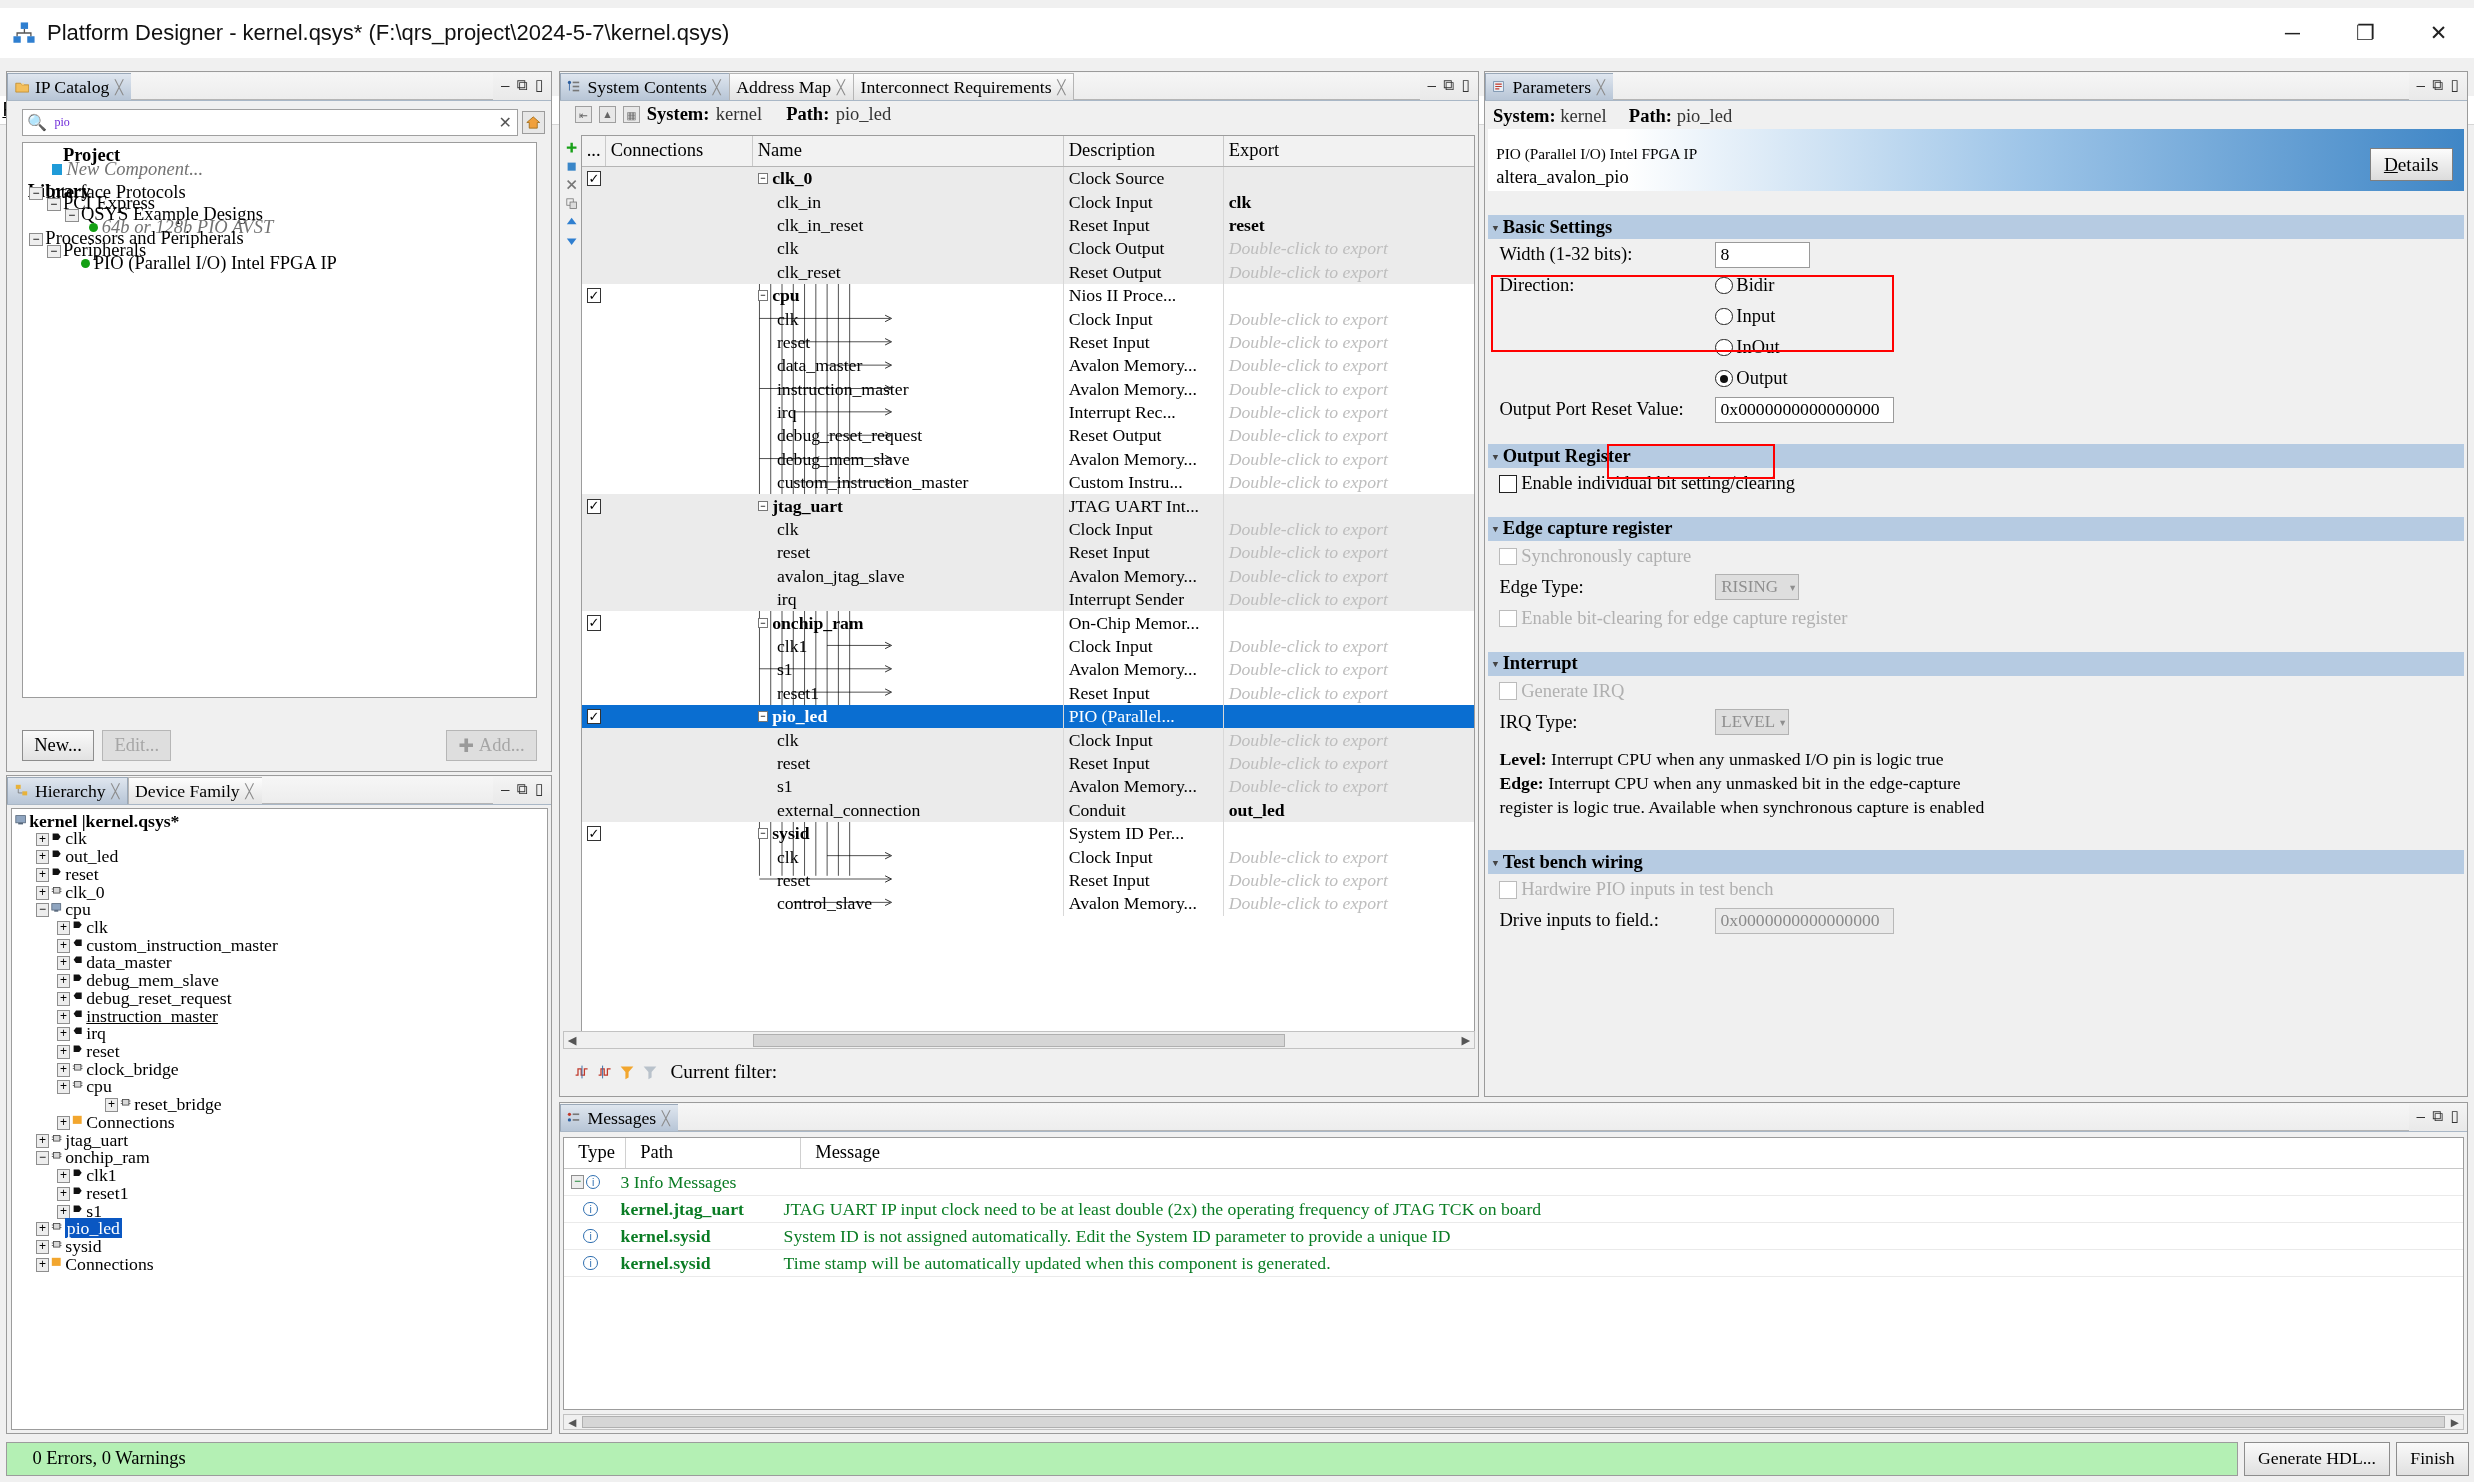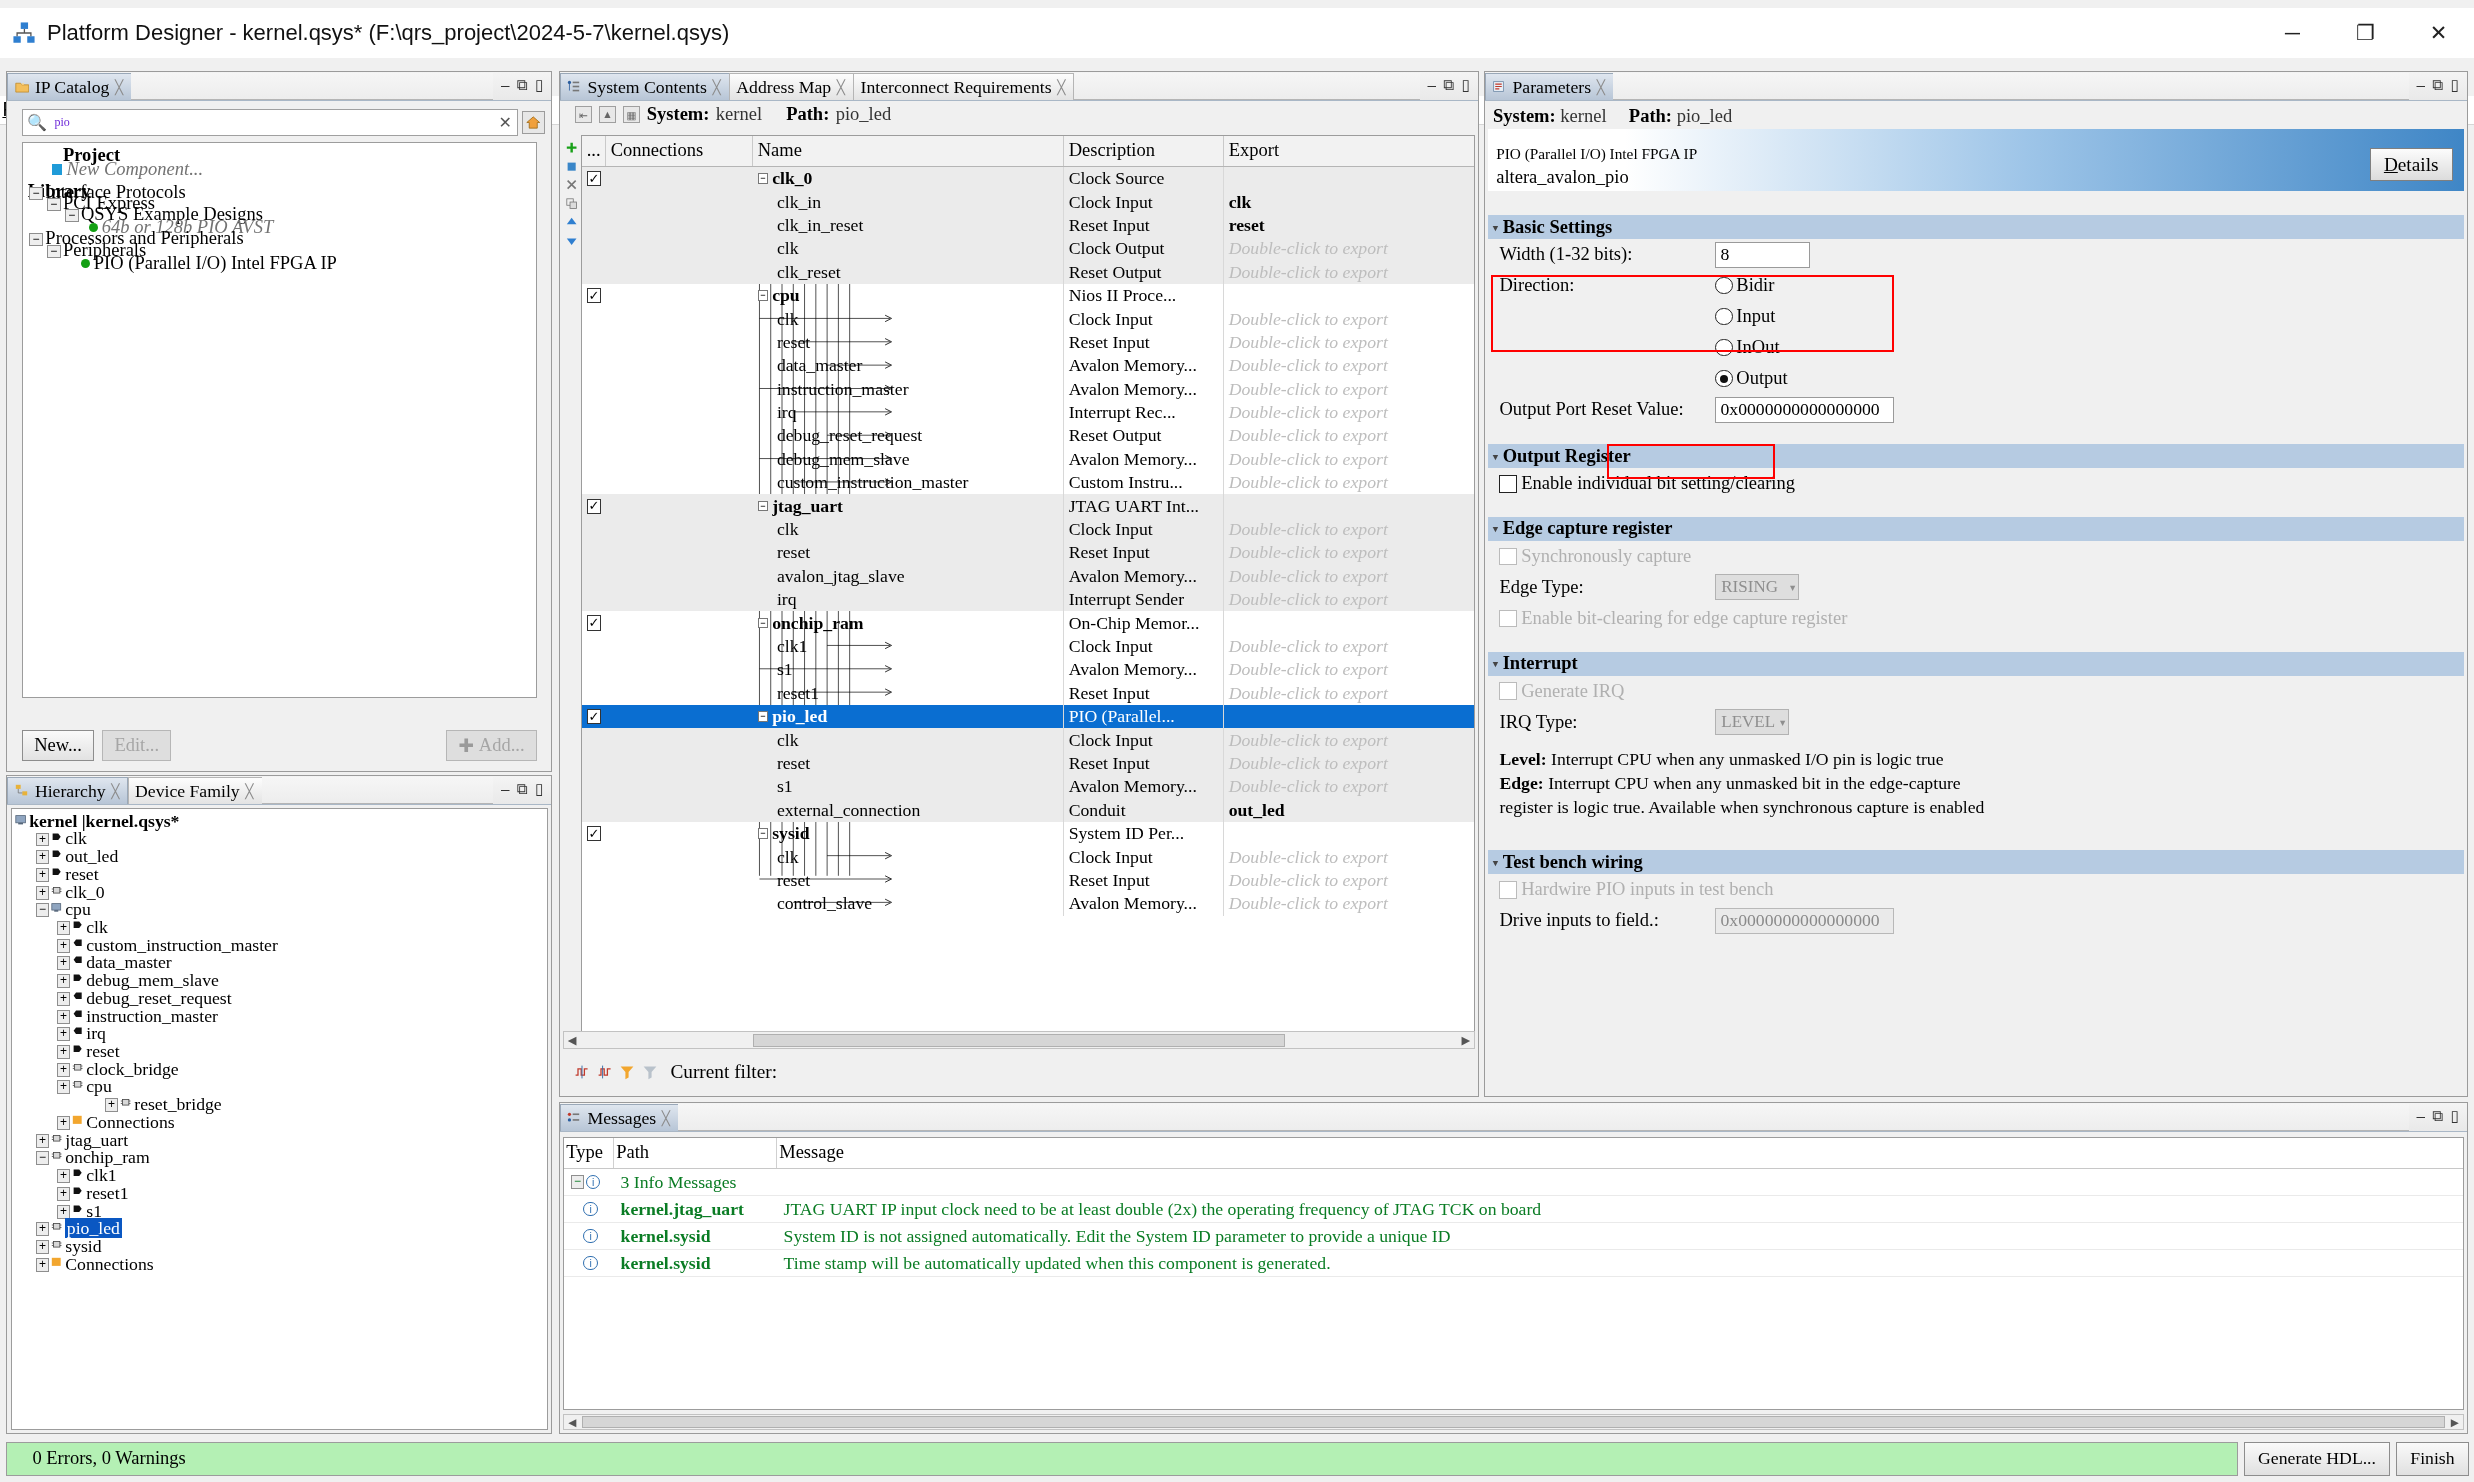--- a/index.html
+++ b/index.html
@@ -244,21 +244,21 @@
   .redbox { position:absolute; border: 2.4px solid #ff0000; pointer-events:none; }
   .ptext { font-size:17.7px; padding-left: 11.3px; line-height: 24px; }
 
   
   #messages { left: 559px; top: 1102px; width: 1909px; height: 332px;
               border:0.8px solid #9b9b9b; background:#f0f0f0; }
   .msg-table { position:absolute; left:3.2px; right:3.2px; top:34px; bottom:22.6px;
                background:#fff; border:0.8px solid #9c9c9c; overflow:hidden;}
   .msg-head { display:flex; height: 31px; border-bottom:0.8px solid #c8c8c8;
               font-family:"Liberation Serif",serif; font-size:18.5px; background:#fff;}
-  .msg-head div { padding: 4px 2px; border-right:0.8px solid #d0d0d0; }
+  .msg-head div { padding: 4px 2px; border-right:0.8px solid #d0d0d0;margin-left:12px; }
   .m-type { width: 50px; }
   .m-path { width: 163px; }
   .m-msg { flex:1; border-right:none !important; }
   .mrow { display:flex; height: 27px; align-items:center;
           font-family:"Liberation Serif",serif; font-size:17.7px; color:#0a7c24;
           border-bottom:0.8px solid #eaeaea;}
   .mrow > div { padding: 0 6.4px; height:27px; display:flex; align-items:center; }
   .mrow .m-path { font-weight:bold; }
   .infoico { width:14.5px;height:14.5px;border-radius:50%;border:1.6px solid #2f6fb0;
              color:#2f6fb0; font-size:10.5px; display:flex;align-items:center;justify-content:center;
@@ -442,21 +442,21 @@
           </svg></span><span>custom_instruction_master</span></div>
       <div class="hrow" style="left: 45px; top: 143px;"><span class="pm">+</span><span class="hico"><svg width="11.3" height="9.7" viewBox="0 0 14 12">
             <path d="M12 2 L5 2 L2 6 L5 10 L12 10 Z" fill="#111"></path>
           </svg></span><span>data_master</span></div>
       <div class="hrow" style="left: 45px; top: 161px;"><span class="pm">+</span><span class="hico"><svg width="11.3" height="9.7" viewBox="0 0 14 12">
             <path d="M2 2 L9 2 L12 6 L9 10 L2 10 Z" fill="#111"></path>
           </svg></span><span>debug_mem_slave</span></div>
       <div class="hrow" style="left: 45px; top: 179px;"><span class="pm">+</span><span class="hico"><svg width="11.3" height="9.7" viewBox="0 0 14 12">
             <path d="M12 2 L5 2 L2 6 L5 10 L12 10 Z" fill="#111"></path>
           </svg></span><span>debug_reset_request</span></div>
-      <div class="hrow" style="left: 45px; top: 197px;"><span class="pm">+</span><span class="hico"><svg width="11.3" height="9.7" viewBox="0 0 14 12">
+      <div class="hrow" style="left: 45px; top: 197px; text-decoration: underline;"><span class="pm">+</span><span class="hico"><svg width="11.3" height="9.7" viewBox="0 0 14 12">
             <path d="M12 2 L5 2 L2 6 L5 10 L12 10 Z" fill="#111"></path>
           </svg></span><span>instruction_master</span></div>
       <div class="hrow" style="left: 45px; top: 214px;"><span class="pm">+</span><span class="hico"><svg width="11.3" height="9.7" viewBox="0 0 14 12">
             <path d="M12 2 L5 2 L2 6 L5 10 L12 10 Z" fill="#111"></path>
           </svg></span><span>irq</span></div>
       <div class="hrow" style="left: 45px; top: 232px;"><span class="pm">+</span><span class="hico"><svg width="11.3" height="9.7" viewBox="0 0 14 12">
             <path d="M2 2 L9 2 L12 6 L9 10 L2 10 Z" fill="#111"></path>
           </svg></span><span>reset</span></div>
       <div class="hrow" style="left: 45px; top: 250px;"><span class="pm">+</span><span class="hico"><svg width="11.3" height="10.5" viewBox="0 0 14 13">
             <rect x="3" y="3" width="8" height="7" fill="#d8d8d8" stroke="#444"></rect>

